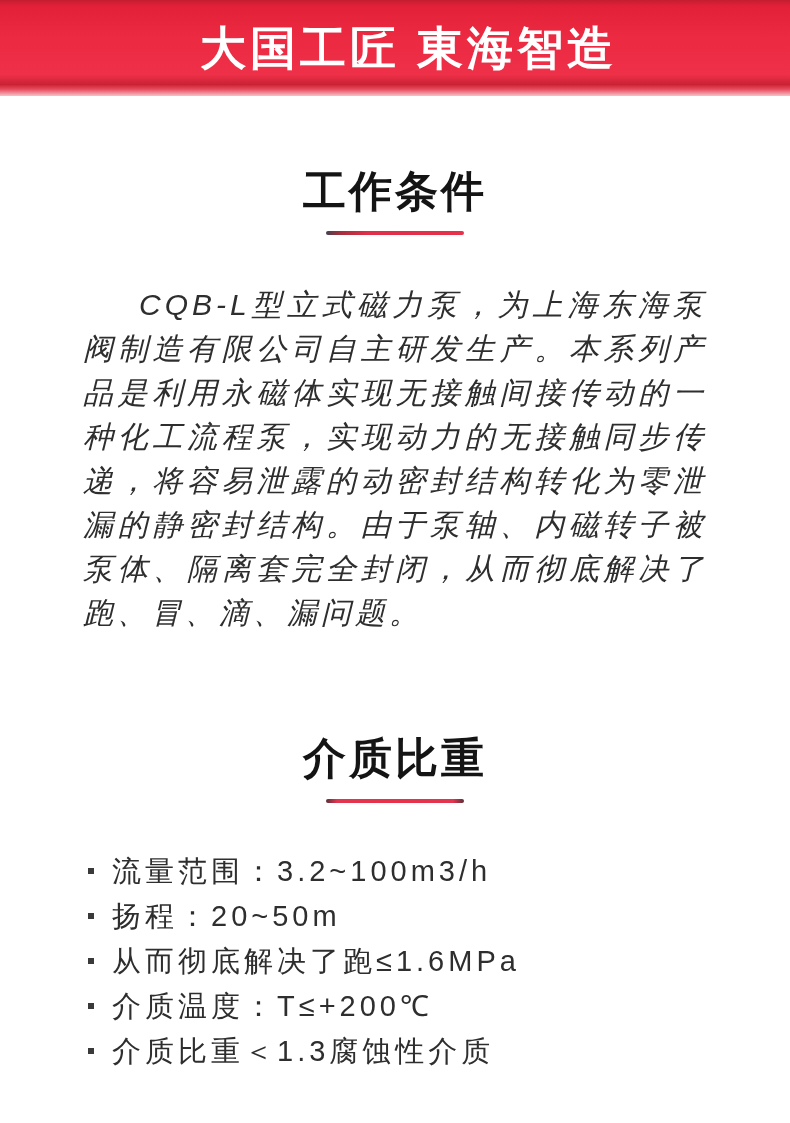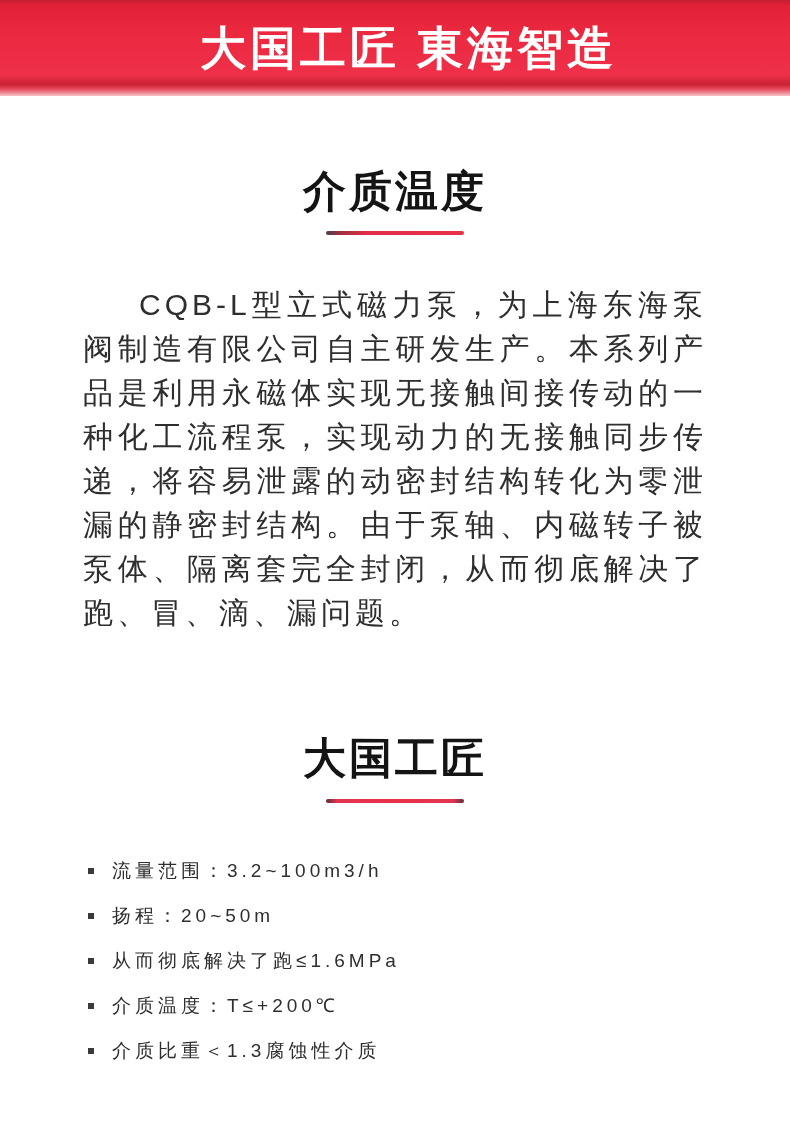--- a/index.html
+++ b/index.html
@@ -72,31 +72,32 @@
   
   .overview-paragraph {
     width: 624px;
     margin: 48px auto 0 auto;
     font-size: 30px;
     line-height: 44px;
     letter-spacing: 4px;
     color: #2e2e2e;
     text-align: justify;
     text-indent: 56px;
+    font-style: italic;
   }
 
   
   .conditions-list {
     list-style: none;
     margin: 46px 0 0 0;
     padding: 0 0 0 86px;
   }
   .conditions-list li {
     position: relative;
-    font-size: 19px;
+    font-size: 29px;
     line-height: 44px;
     letter-spacing: 4px;
     color: #2e2e2e;
     padding-left: 26px;
     margin-bottom: 1px;
   }
   .bullet-dot {
     position: absolute;
     left: 2px;
     top: 19px;
@@ -108,27 +109,27 @@
 </head>
 <body>
 
 <div class="page">
 
   <header class="banner">
     <div class="banner-title">大国工匠 東海智造</div>
   </header>
 
   <section>
-    <h2 class="section-heading heading-overview">介质温度</h2>
+    <h2 class="section-heading heading-overview">工作条件</h2>
     <div class="heading-underline underline-overview"></div>
     <p class="overview-paragraph">CQB-L型立式磁力泵，为上海东海泵阀制造有限公司自主研发生产。本系列产品是利用永磁体实现无接触间接传动的一种化工流程泵，实现动力的无接触同步传递，将容易泄露的动密封结构转化为零泄漏的静密封结构。由于泵轴、内磁转子被泵体、隔离套完全封闭，从而彻底解决了跑、冒、滴、漏问题。</p>
   </section>
 
   <section>
-    <h2 class="section-heading heading-conditions">大国工匠</h2>
+    <h2 class="section-heading heading-conditions">介质比重</h2>
     <div class="heading-underline underline-conditions"></div>
 
     <ul class="conditions-list">
       <li>
         <span class="bullet-dot"></span>
         <span>流量范围：3.2~100m3/h</span>
       </li>
       <li>
         <span class="bullet-dot"></span>
         <span>扬程：20~50m</span>

